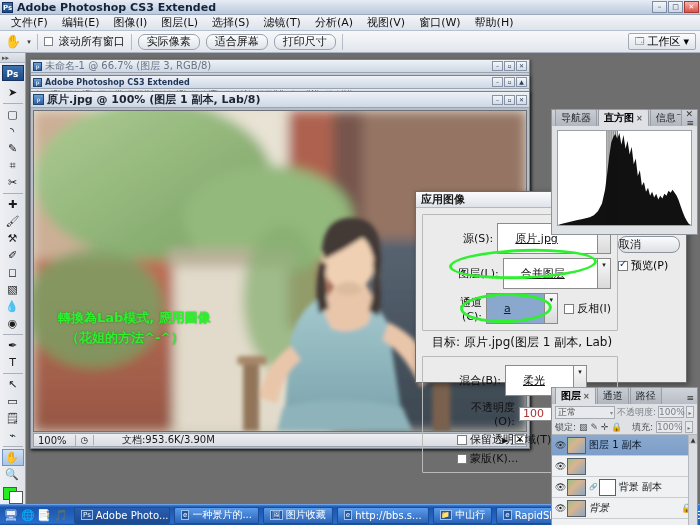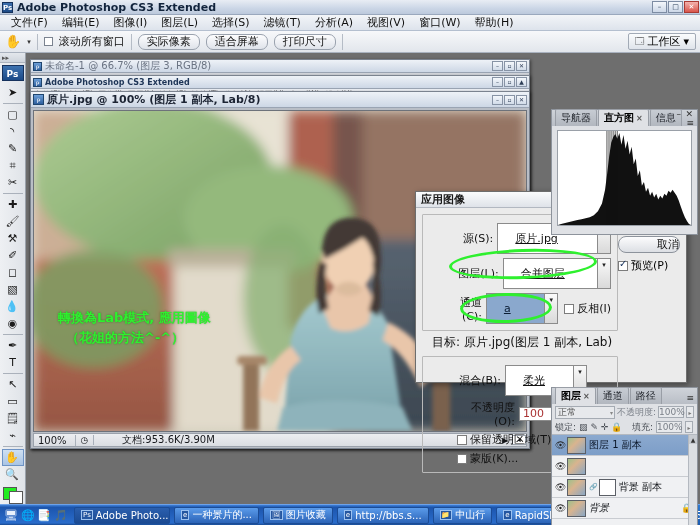--- a/index.html
+++ b/index.html
@@ -145,21 +145,21 @@
     font-size:7px; text-align:center; line-height:13px; color:#222;
   }
   .sel-box.hl { background:#8aa8cd; color:#0b1c33;}
   .txt-box { height:14px; width:44px; border:1px solid #8b8b8b; background:#fff; font-size:11px;
     color:#a33; padding-left:3px; line-height:12px;}
   .dcb { width:10px;height:10px;border:1px solid #7c7c7c;background:#fff;display:inline-block;
     margin-right:3px; position:relative; vertical-align:middle;}
   .dcb.on:after{content:"✓";position:absolute;left:0px;top:-4px;font-size:10px;color:#15315c;}
   .dlg-right { position:absolute; right:6px; top:22px; width:62px; }
   .dbtn { height:17px; width:100%; background:linear-gradient(to bottom,#fcfcfd,#dcdfe4);
-    border:1px solid #8d939c; border-radius:8px; font-size:11px; text-align:right; line-height:15px; color:#111;
+    border:1px solid #8d939c; border-radius:8px; font-size:11px; text-align:left; line-height:15px; color:#111;
     margin-bottom:5px;}
   .dbtn.primary { border:2px solid #6f8fbd; line-height:13px; }
   .target-line { font-size:12px; color:#111; margin:3px 0 5px 10px;}
 
   .circle-hl { position:absolute; border:3px solid #2ef02e; border-radius:50%; pointer-events:none; }
   #circ1 { left:449px; top:196px; width:148px; height:30px; transform:rotate(-2deg); }
   #circ2 { left:460px; top:240px; width:92px; height:30px; transform:rotate(-1deg); }
 
   
   .panel { position:absolute; background:#dfe1e5; border:1px solid #8d939c; }

